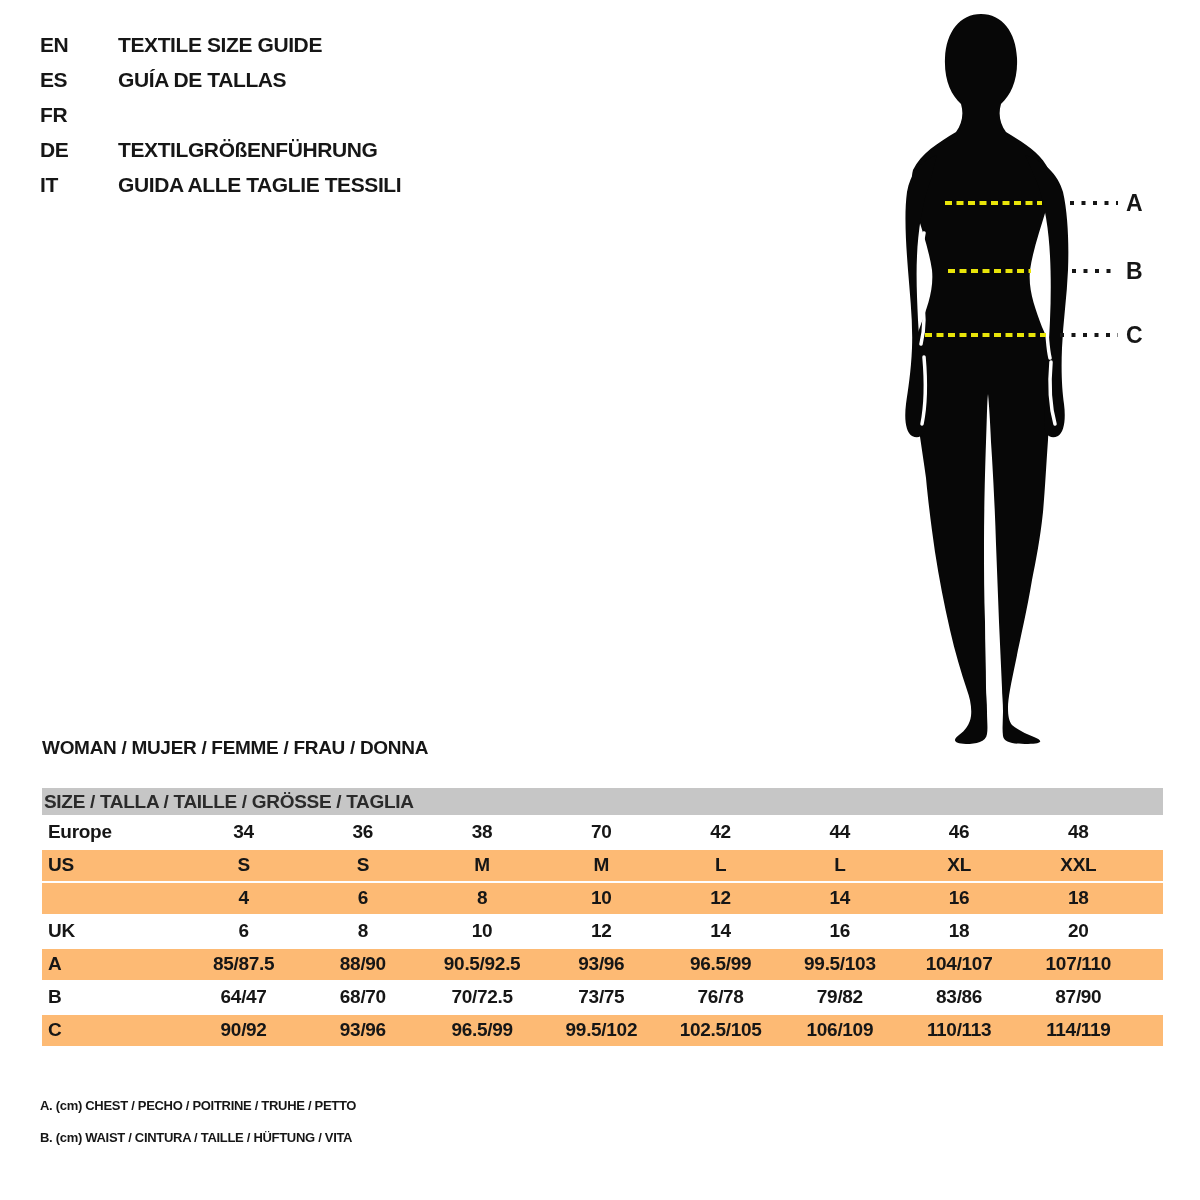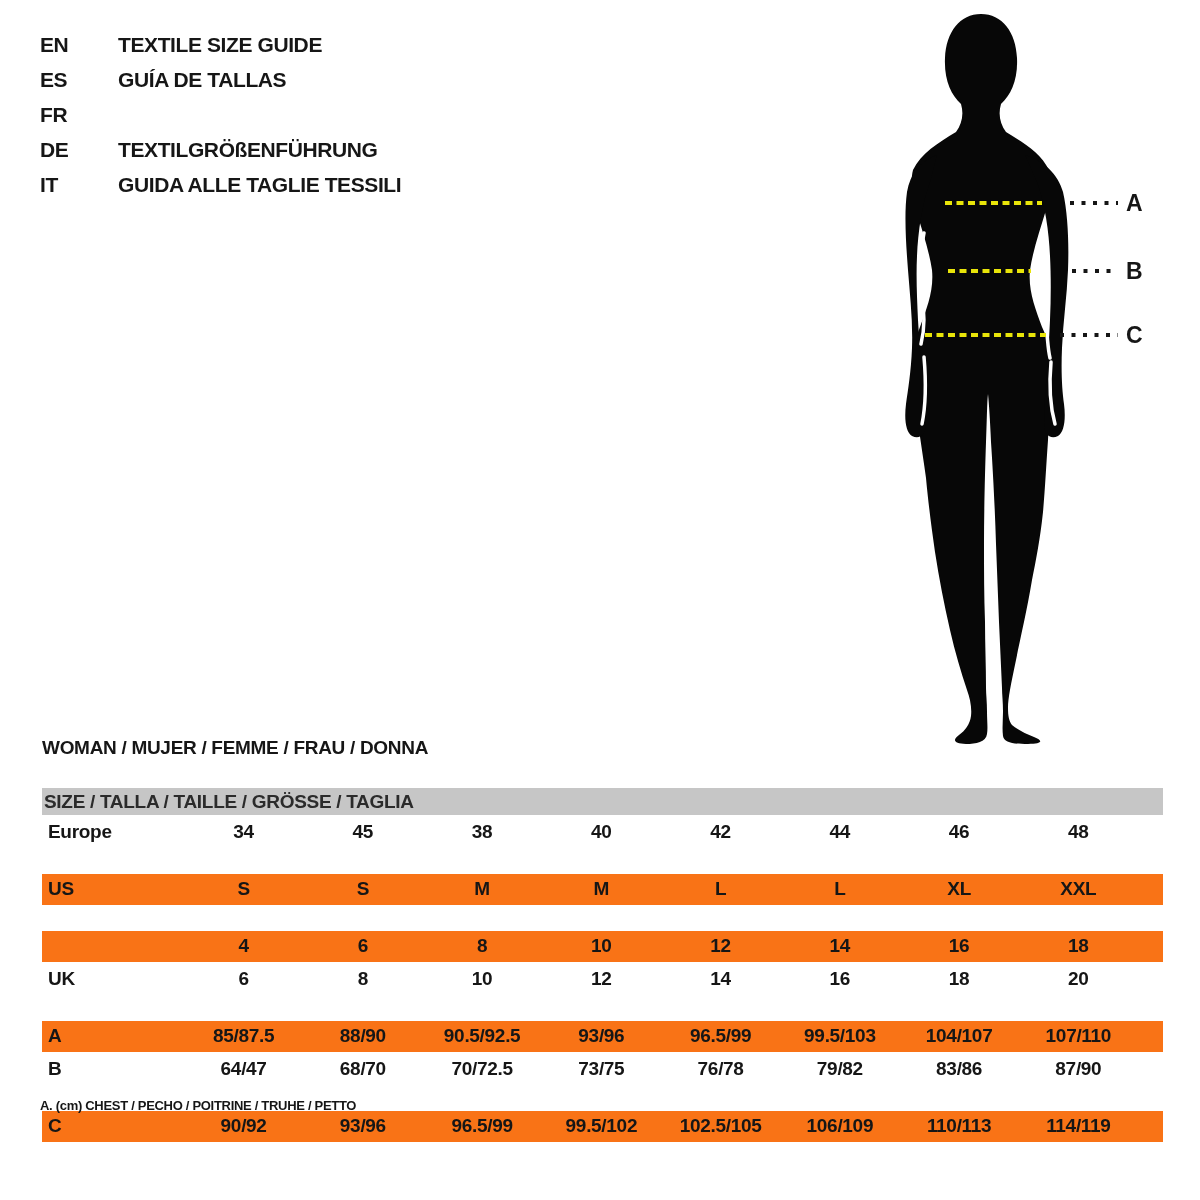--- a/index.html
+++ b/index.html
@@ -17,21 +17,21 @@
 
   
   .section-title{position:absolute;left:42px;top:737px;font-size:19px;font-weight:700;letter-spacing:-0.3px;}
 
   
   .size-table{position:absolute;left:42px;top:788px;width:1121px;}
   .t-header{height:27px;background:#c6c6c6;display:flex;align-items:center;padding-left:2px;
             font-size:19px;font-weight:700;color:#2b2b2b;letter-spacing:-0.3px;box-sizing:border-box;}
   .t-row{display:grid;grid-template-columns:142px repeat(8,1fr) 25px;height:33px;align-items:center;
          font-size:19px;font-weight:700;letter-spacing:-0.3px;}
-  .t-row.shaded{background:#f97316;box-shadow:inset 0 2px 0 #ffffff;margin-top:24px;}
+  .t-row.shaded{background:#fdba74;box-shadow:inset 0 2px 0 #ffffff;}
   .t-label{padding-left:6px;text-align:left;}
   .t-cell{text-align:center;white-space:nowrap;}
 
   
   .legend{position:absolute;left:40px;top:1089px;}
   .legend-line{height:32px;display:flex;align-items:center;font-size:13px;font-weight:700;letter-spacing:-0.3px;white-space:nowrap;}
 </style>
 </head>
 <body>
 
@@ -110,23 +110,23 @@
   <div class="marker-letter" style="left:1126px;top:322px;">C</div>
 
   <div class="section-title">WOMAN / MUJER / FEMME / FRAU / DONNA</div>
 
   <div class="size-table">
     <div class="t-header">SIZE / TALLA / TAILLE / GRÖSSE / TAGLIA</div>
 
     <div class="t-row">
       <span class="t-label">Europe</span>
       <span class="t-cell">34</span>
-      <span class="t-cell">45</span>
+      <span class="t-cell">36</span>
       <span class="t-cell">38</span>
-      <span class="t-cell">40</span>
+      <span class="t-cell">70</span>
       <span class="t-cell">42</span>
       <span class="t-cell">44</span>
       <span class="t-cell">46</span>
       <span class="t-cell">48</span>
       <span></span>
     </div>
 
     <div class="t-row shaded">
       <span class="t-label">US</span>
       <span class="t-cell">S</span>
@@ -201,15 +201,16 @@
       <span class="t-cell">102.5/105</span>
       <span class="t-cell">106/109</span>
       <span class="t-cell">110/113</span>
       <span class="t-cell">114/119</span>
       <span></span>
     </div>
   </div>
 
   <div class="legend">
     <div class="legend-line">A. (cm) CHEST / PECHO / POITRINE / TRUHE / PETTO</div>
+    <div class="legend-line">B. (cm) WAIST / CINTURA / TAILLE / HÜFTUNG / VITA</div>
   </div>
 
 </div>
 
 </body></html>

